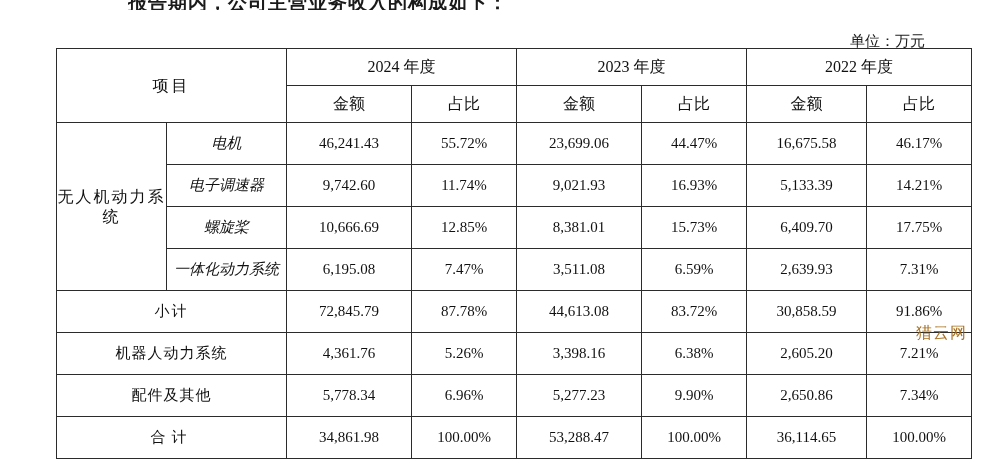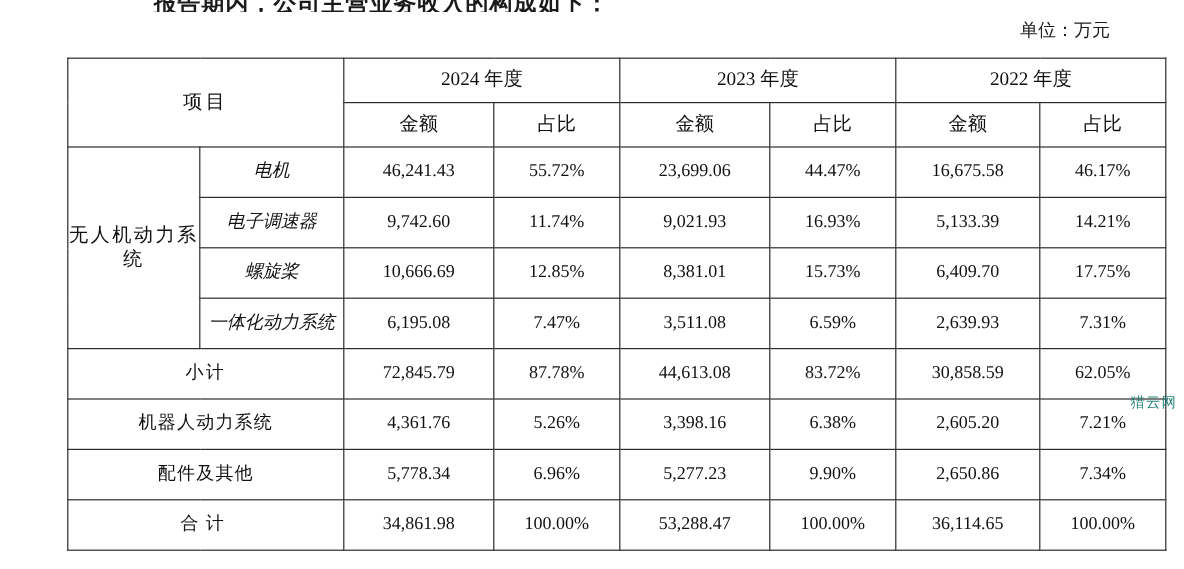--- a/index.html
+++ b/index.html
@@ -30,21 +30,21 @@
     font-weight: bold;
     letter-spacing: 1px;
     color: #1a1a1a;
     white-space: nowrap;
     overflow: hidden;
     height: 20px;
   }
   .unit-line {
     position: absolute;
     right: 62px;
-    top: 16px;
+    top: 32px;
     font-size: 15px;
     color: #1a1a1a;
     white-space: nowrap;
   }
   table.fin {
     position: absolute;
     left: 56px;
     top: 48px;
     width: 875px;
     border-collapse: collapse;
@@ -145,24 +145,24 @@
     box-sizing: border-box;
   }
   .wm-main .wm-text {
     font-size: 17px;
     color: #8c9196;
     font-family: "Liberation Sans", sans-serif;
     letter-spacing: 1px;
   }
   .wm-corner {
     position: absolute;
-    right: 6px;
+    right: 20px;
     bottom: 4px;
-    font-size: 12px;
-    color: #0f766e;
+    font-size: 16px;
+    color: #a16207;
     font-family: "Liberation Sans", sans-serif;
     letter-spacing: 1px;
     opacity: 0.9;
   }
 </style>
 </head>
 <body>
 
 <div class="page">
 
@@ -234,21 +234,21 @@
         <td class="num">2,639.93</td>
         <td class="num">7.31%</td>
       </tr>
       <tr class="rowcell">
         <td class="subtotal-label" colspan="2">小计</td>
         <td class="num bold">72,845.79</td>
         <td class="num bold">87.78%</td>
         <td class="num bold">44,613.08</td>
         <td class="num bold">83.72%</td>
         <td class="num bold">30,858.59</td>
-        <td class="num bold">62.05%</td>
+        <td class="num bold">91.86%</td>
       </tr>
       <tr class="rowcell">
         <td class="span-label" colspan="2">机器人动力系统</td>
         <td class="num bold">4,361.76</td>
         <td class="num bold">5.26%</td>
         <td class="num bold">3,398.16</td>
         <td class="num bold">6.38%</td>
         <td class="num bold">2,605.20</td>
         <td class="num bold">7.21%</td>
       </tr>

